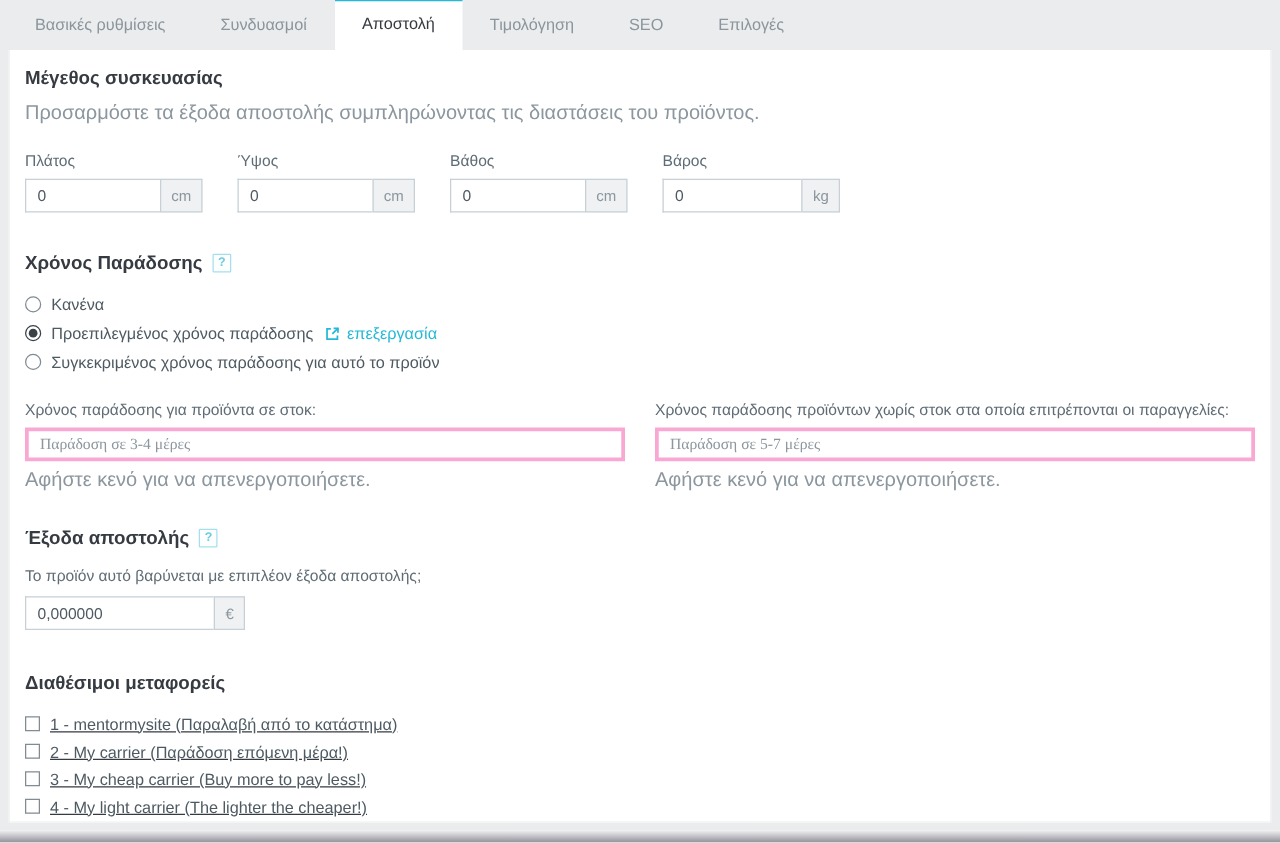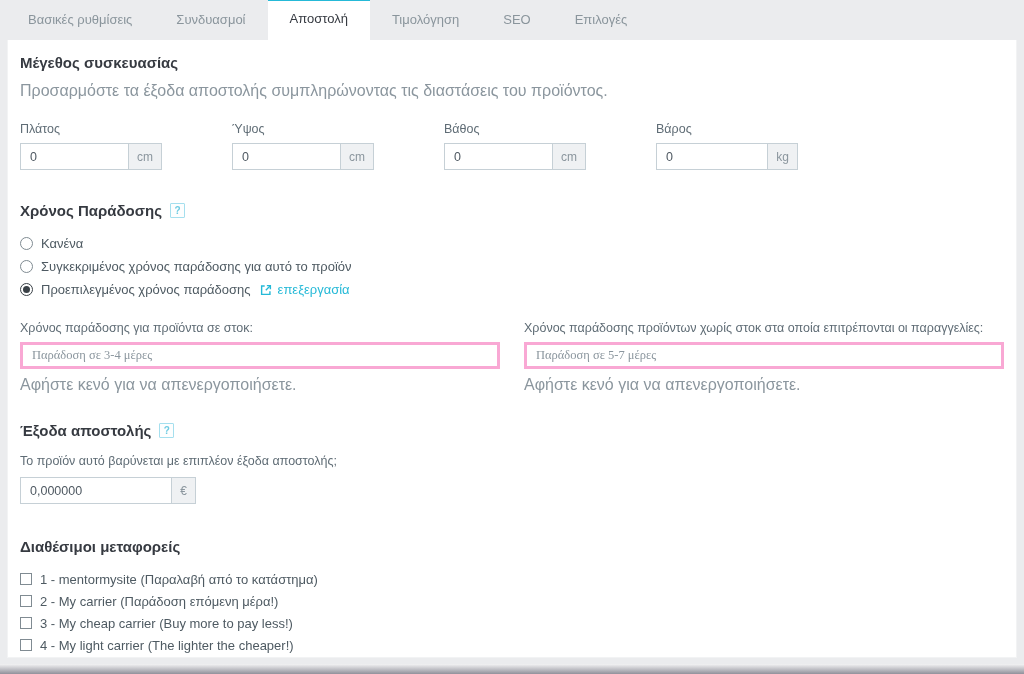--- a/index.html
+++ b/index.html
@@ -34,21 +34,21 @@
   .subtitle { color:#8b969e; font-size:16px; margin-top:11px; }
 
   .help-icon {
     display:inline-flex; align-items:center; justify-content:center;
     width:15px; height:15px; margin-left:8px;
     border:1px solid #a5dfee; color:#6ecbe2; background:#fdfefe;
     font-size:10px; font-weight:bold; cursor:pointer; border-radius:1px;
   }
 
   
-  .dim-row { display:flex; margin-top:22px;gap:42px; }
+  .dim-row { display:flex; margin-top:22px; }
   .dim-field { width:142px; margin-right:28px; }
   .field-label { color:#5f6c75; font-size:12.5px; margin-bottom:7px; display:block; }
   .input-group { display:flex; }
   .input-group input {
     flex:1; min-width:0; height:27px; border:1px solid #c6d0d6; border-right:none;
     padding:0 9px; font-size:12.5px; color:#4f5962; outline:none; border-radius:0;
     font-family:"Liberation Sans","DejaVu Sans",sans-serif; background:#fff;
   }
   .unit-addon {
     display:flex; align-items:center; padding:12px 8px; height:27px;
@@ -83,21 +83,21 @@
   }
   .col input::placeholder, .input-group input::placeholder { color:#8b969e; opacity:1; }
   .col-help { color:#8b969e; font-size:16px; margin-top:7px; }
 
   .mt-section { margin-top:32px; }
   .fees-label { color:#5f6c75; font-size:12.5px; margin-top:15px; }
   .fees-group { margin-top:9px; width:176px;justify-content:center; }
 
   
   .check-list { margin-top:13px; }
-  .check-row { display:flex; align-items:center; height:22px; cursor:pointer; }
+  .check-row { display:flex; align-items:center; height:22px; cursor:pointer;text-decoration:underline; }
   .checkbox {
     width:12px; height:12px; border:1px solid #808b92; background:#fff;
     margin-right:8px; flex:none;
   }
   .check-label { color:#4e5a62; font-size:13px; }
 
   
   .warning {
     display:flex; align-items:stretch; margin-top:24px;
     border:1px solid #d3a85e; background:#fff;
@@ -158,37 +158,37 @@
 
   <h2 class="section-title mt-section">
     <span>Χρόνος Παράδοσης</span>
     <span class="help-icon">?</span>
   </h2>
 
   <div class="radio-list">
     <div class="radio-row">
       <span class="radio-dot"></span>
       <span class="radio-label">Κανένα</span>
-    </div>
-    <div class="radio-row">
-      <span class="radio-dot"></span>
-      <span class="radio-label">Συγκεκριμένος χρόνος παράδοσης για αυτό το προϊόν</span>
     </div>
     <div class="radio-row">
       <span class="radio-dot checked"></span>
       <span class="radio-label">Προεπιλεγμένος χρόνος παράδοσης</span>
       <span class="edit-link">
         <svg class="ext-icon" viewBox="0 0 16 16" fill="none" stroke="#25b9d7" stroke-width="1.6">
           <path d="M6.5 3.5 H3 V13 H12.5 V9.5"></path>
           <path d="M9 3 h4 v4"></path>
           <path d="M13 3 L7.8 8.2"></path>
         </svg>
         <span>επεξεργασία</span>
       </span>
     </div>
+    <div class="radio-row">
+      <span class="radio-dot"></span>
+      <span class="radio-label">Συγκεκριμένος χρόνος παράδοσης για αυτό το προϊόν</span>
+    </div>
   </div>
 
   <div class="two-col">
     <div class="col">
       <span class="col-label">Χρόνος παράδοσης για προϊόντα σε στοκ:</span>
       <input type="text" placeholder="Παράδοση σε 3-4 μέρες" style="">
       <div class="col-help">Αφήστε κενό για να απενεργοποιήσετε.</div>
     </div>
     <div class="col">
       <span class="col-label">Χρόνος παράδοσης προϊόντων χωρίς στοκ στα οποία επιτρέπονται οι παραγγελίες:</span>

